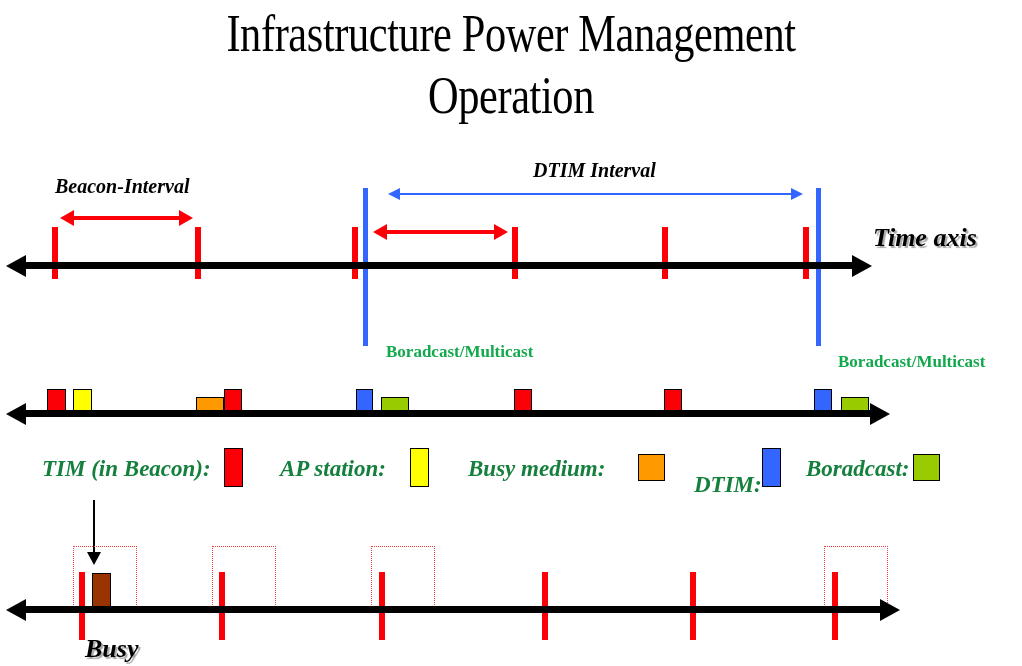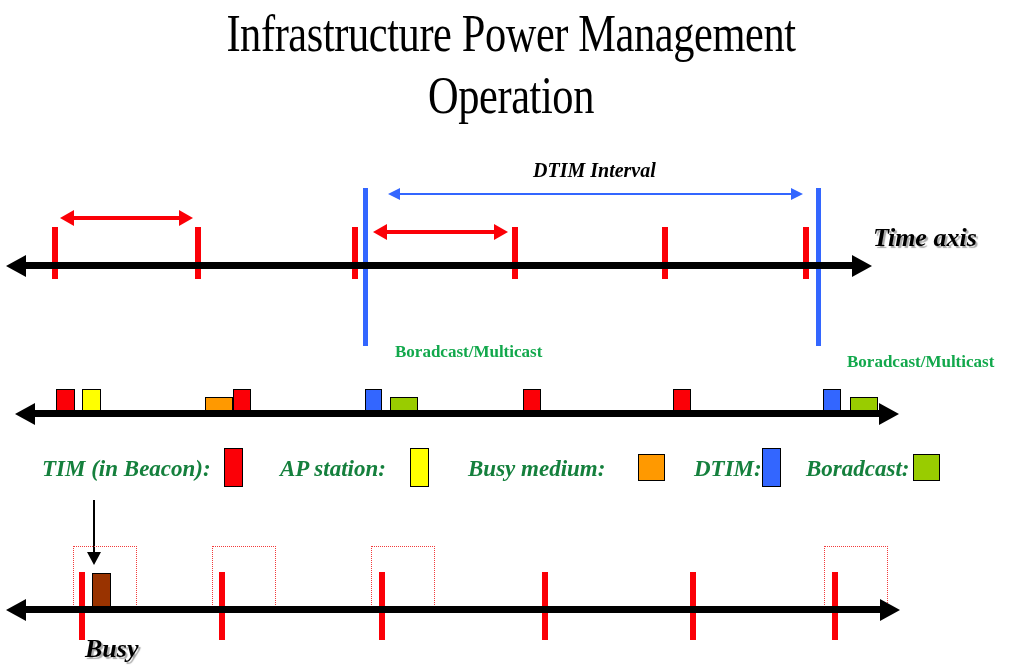--- a/index.html
+++ b/index.html
@@ -91,20 +91,21 @@
 
 <div class="stage">
 
   <div class="abs" id="title">
     <div>Infrastructure Power Management</div>
     <div>Operation</div>
   </div>
 
   <div class="abs" style="left:0;top:150px;width:1022px;height:160px;">
 
+    <div class="abs lbl-italic" style="left:55px;top:25px;font-size:20px;">Beacon-Interval</div>
     <div class="abs lbl-italic" style="left:533px;top:9px;font-size:20px;">DTIM Interval</div>
     <div class="abs lbl-shadow" style="left:873px;top:73px;font-size:26px;">Time axis</div>
 
     <div class="abs" style="left:388px;top:38px;width:415px;height:13px;">
       <div class="abs meas-blue-head-l" style="left:0;top:0;"></div>
       <div class="abs meas-blue" style="left:11px;top:5px;width:393px;"></div>
       <div class="abs meas-blue-head-r" style="right:0;top:0;"></div>
     </div>
 
     <div class="abs" style="left:60px;top:60px;width:133px;height:17px;">
@@ -129,21 +130,21 @@
     <div class="abs tick-red" style="left:662px;top:77px;height:52px;"></div>
     <div class="abs tick-red" style="left:803px;top:77px;height:52px;"></div>
 
     <div class="abs" style="left:6px;top:105px;width:866px;height:21px;">
       <div class="abs arrow-left" style="left:0;top:0;"></div>
       <div class="abs axis-line" style="left:18px;top:7px;width:830px;"></div>
       <div class="abs arrow-right" style="right:0;top:0;"></div>
     </div>
   </div>
 
-  <div class="abs" style="left:9px;top:340px;width:864px;height:90px;text-decoration:underline;">
+  <div class="abs" style="left:0;top:340px;width:864px;height:90px;text-decoration:underline;">
 
     <div class="abs lbl-green" style="left:386px;top:2px;font-size:17px;">Boradcast/Multicast</div>
     <div class="abs lbl-green" style="left:838px;top:12px;font-size:17px;">Boradcast/Multicast</div>
 
     <div class="abs blk" style="left:47px;top:49px;width:19px;height:25px;background:#FB0007;"></div>
     <div class="abs blk" style="left:73px;top:49px;width:19px;height:25px;background:#FFFF00;"></div>
     <div class="abs blk" style="left:196px;top:57px;width:28px;height:17px;background:#FF9900;"></div>
     <div class="abs blk" style="left:224px;top:49px;width:18px;height:25px;background:#FB0007;"></div>
     <div class="abs blk" style="left:356px;top:49px;width:17px;height:25px;background:#3366FF;"></div>
     <div class="abs blk" style="left:381px;top:57px;width:28px;height:17px;background:#99CC00;"></div>
@@ -163,21 +164,21 @@
 
     <div class="abs legend-txt" style="left:42px;top:16px;">TIM (in Beacon):</div>
     <div class="abs blk" style="left:224px;top:8px;width:19px;height:39px;background:#FB0007;"></div>
 
     <div class="abs legend-txt" style="left:280px;top:16px;">AP station:</div>
     <div class="abs blk" style="left:410px;top:8px;width:19px;height:39px;background:#FFFF00;"></div>
 
     <div class="abs legend-txt" style="left:468px;top:16px;">Busy medium:</div>
     <div class="abs blk" style="left:638px;top:14px;width:27px;height:27px;background:#FF9900;"></div>
 
-    <div class="abs legend-txt" style="left:694px;top:16px;">DTIM:</div>
+    <div class="abs legend-txt" style="left:694px;top:32px;">DTIM:</div>
     <div class="abs blk" style="left:762px;top:8px;width:19px;height:39px;background:#3366FF;"></div>
 
     <div class="abs legend-txt" style="left:806px;top:16px;">Boradcast:</div>
     <div class="abs blk" style="left:913px;top:14px;width:27px;height:27px;background:#99CC00;"></div>
   </div>
 
   <div class="abs" style="left:0;top:500px;width:1022px;height:166px;">
 
 
     <div class="abs" style="left:86px;top:0px;width:16px;height:68px;">

